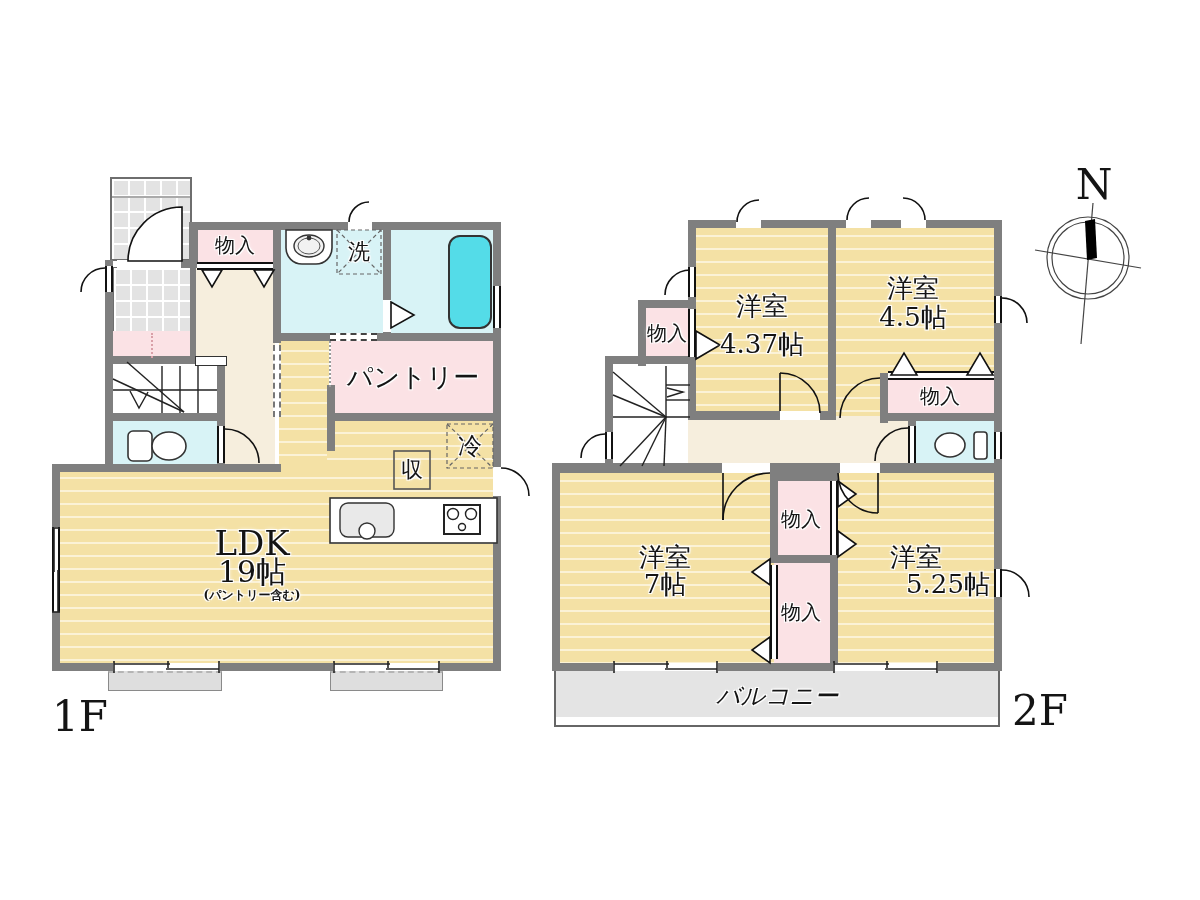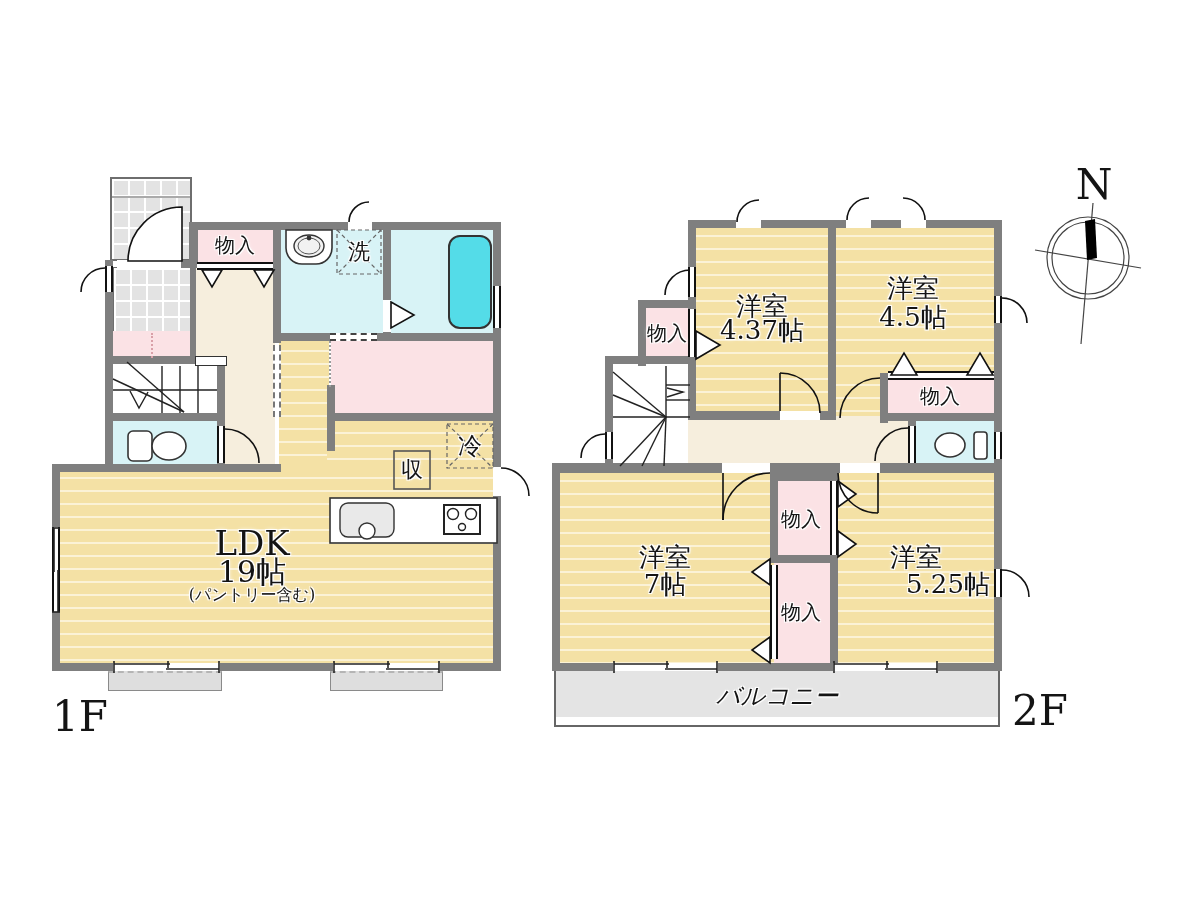--- a/index.html
+++ b/index.html
@@ -20,21 +20,21 @@
   .wall{z-index:2;background:#7f7f7f;}
   .winH{z-index:3;background:#fff;border-top:2px solid #111;border-bottom:2px solid #111;}
   .winV{z-index:3;background:#fff;border-left:2px solid #111;border-right:2px solid #111;}
   .gap{z-index:3;background:#fff;}
   .dashH{border-top:2px dashed #444;border-bottom:2px dashed #444;}
   .dashV{border-left:2px dashed #777;border-right:2px dashed #777;}
   .deck{z-index:2;background:#dedede;border:1px solid #8a8a8a;border-top:2px dashed #b5b5b5;}
   svg.ov{position:absolute;left:0;top:0;z-index:4;pointer-events:none;}
   .lbl{z-index:5;color:#141414;white-space:nowrap;transform:translate(-50%,-50%);
        text-shadow:-1px -1px 0 #fff,1px -1px 0 #fff,-1px 1px 0 #fff,1px 1px 0 #fff,0 0 4px #fff;}
-  .fs16{font-size:16px;} .fs20{font-size:20px;} .fs22{font-size:22px;}
+  .fs16{font-size:12px;font-weight:bold;} .fs20{font-size:20px;} .fs22{font-size:22px;}
   .fs24{font-size:24px;} .fs26{font-size:26px;} .fs30{font-size:30px;}
   .fs34{font-size:34px;} .fs42{font-size:42px;}
   .ital{font-style:italic;}
   .dotL{z-index:3;border-left:2px dotted #9a9a9a;}
   .dotP{z-index:3;border-left:2px dotted #d9a0a8;}
 </style>
 </head>
 <body>
 
 <div id="plan">
@@ -284,29 +284,30 @@
       <circle cx="1088" cy="258" r="41" fill="none" stroke="#444" stroke-width="1.2"></circle>
       <circle cx="1088" cy="258" r="36" fill="none" stroke="#444" stroke-width="1.2"></circle>
       <line x1="1093" y1="203" x2="1081" y2="344" stroke="#444" stroke-width="1.2"></line>
       <line x1="1035" y1="250" x2="1141" y2="268" stroke="#444" stroke-width="1.2"></line>
       <polygon points="1085,221 1095,219 1097,258 1087,260" fill="#000"></polygon>
     </g>
   </svg>
 
   <div class="lbl fs20" style="left:235px;top:245px;">物入</div>
   <div class="lbl fs22" style="left:359px;top:252px;">洗</div>
+  <div class="lbl fs26" style="left:413px;top:377px;">パントリー</div>
   <div class="lbl fs24" style="left:470px;top:446px;">冷</div>
   <div class="lbl fs22" style="left:412px;top:470px;">収</div>
   <div class="lbl fs34" style="left:252px;top:543px;">LDK</div>
   <div class="lbl fs30" style="left:252px;top:572px;">19帖</div>
   <div class="lbl fs16" style="left:252px;top:595px;">(パントリー含む)</div>
   <div class="lbl fs42" style="left:80px;top:716px;">1F</div>
 
   <div class="lbl fs26" style="left:762px;top:306px;">洋室</div>
-  <div class="lbl fs26" style="left:762px;top:330px;">4.37帖</div>
+  <div class="lbl fs26" style="left:762px;top:344px;">4.37帖</div>
   <div class="lbl fs26" style="left:913px;top:288px;">洋室</div>
   <div class="lbl fs26" style="left:913px;top:317px;">4.5帖</div>
   <div class="lbl fs20" style="left:667px;top:333px;">物入</div>
   <div class="lbl fs20" style="left:940px;top:396px;">物入</div>
   <div class="lbl fs26" style="left:665px;top:557px;">洋室</div>
   <div class="lbl fs26" style="left:665px;top:584px;">7帖</div>
   <div class="lbl fs20" style="left:801px;top:519px;">物入</div>
   <div class="lbl fs20" style="left:801px;top:612px;">物入</div>
   <div class="lbl fs26" style="left:916px;top:557px;">洋室</div>
   <div class="lbl fs26" style="left:948px;top:584px;">5.25帖</div>

